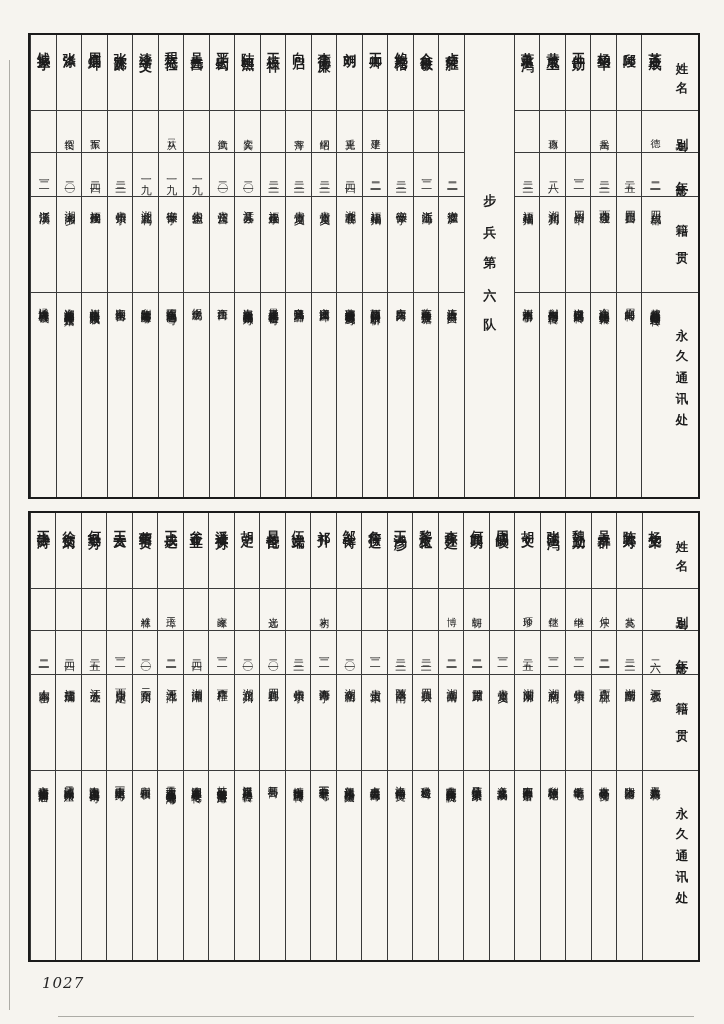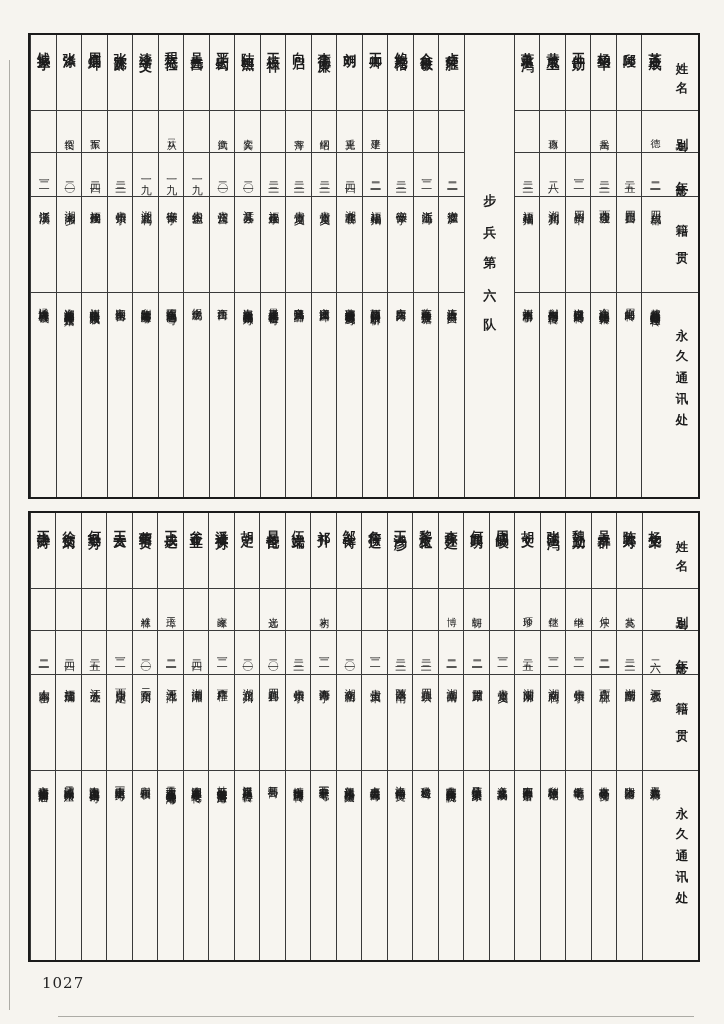--- a/index.html
+++ b/index.html
@@ -58,20 +58,21 @@
   .hdr-age{letter-spacing:.3em;}
   .hdr-native{letter-spacing:2.2em;padding-top:12px;}
   .hdr-address{letter-spacing:1.7em;padding-top:18px;}
 
   .unit-text{font-size:13px;font-weight:bold;letter-spacing:2.4em;padding-top:148px;}
 
   .page-number{
     position:absolute;left:42px;top:974px;
     font-family:"DejaVu Serif",serif;font-size:15px;color:#242424;
     letter-spacing:1px;
+    font-style:italic;
   }
 </style>
 </head>
 <body>
 
 <div class="scan-edge-left"></div>
 <div class="scan-edge-bottom"></div>
 
 <div class="grid-table" id="table-top">
   <div class="col header-col">

